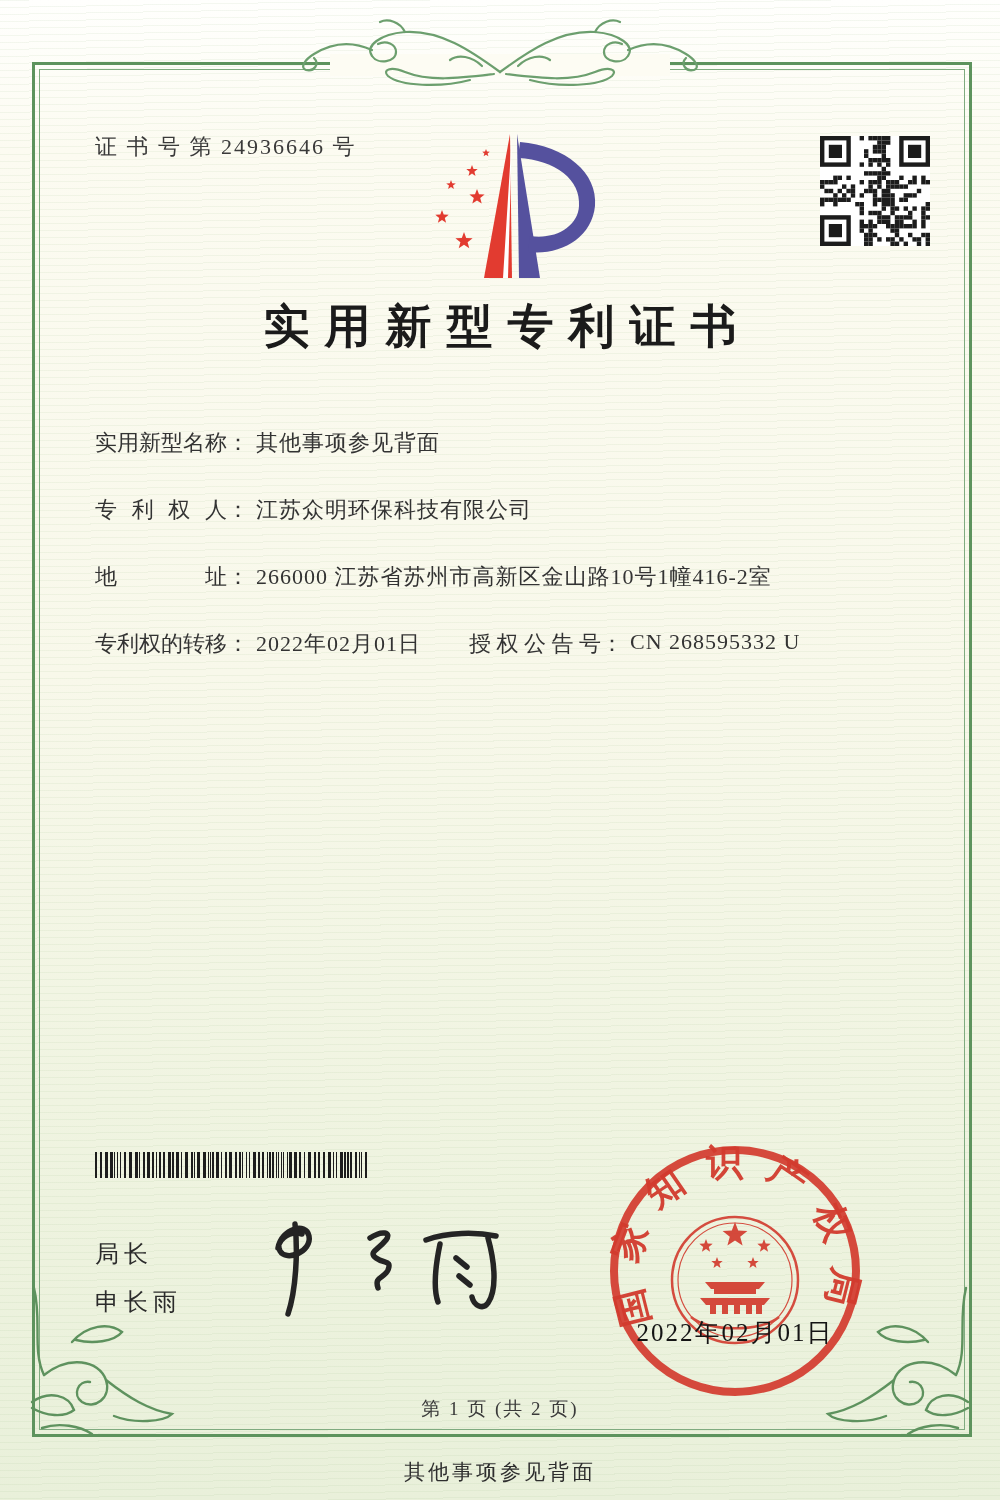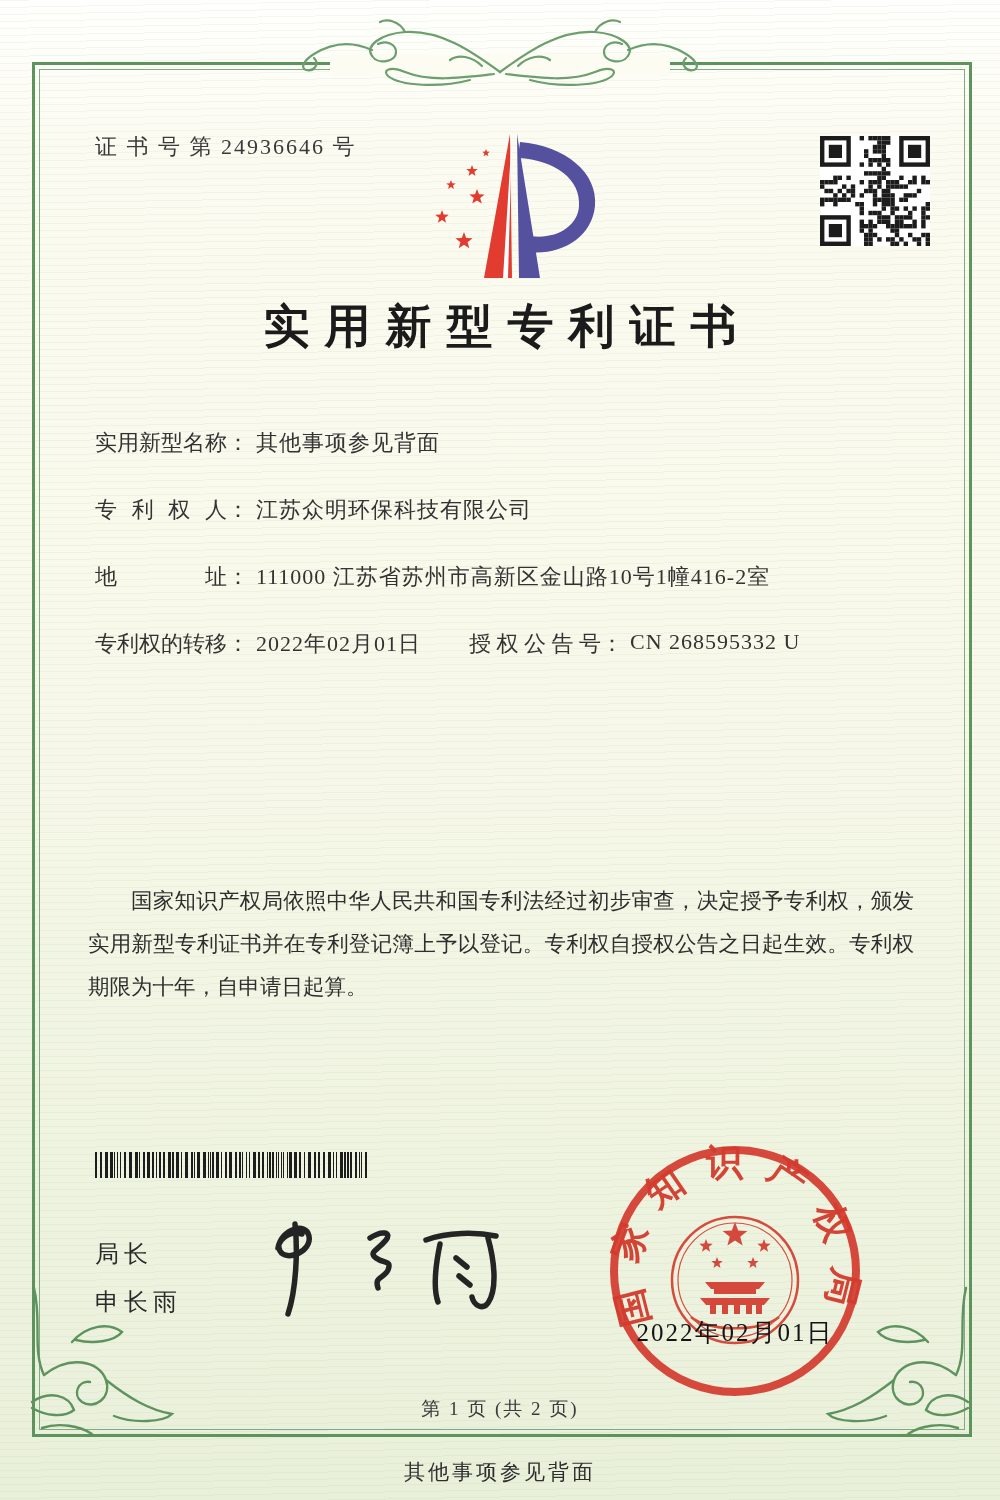--- a/index.html
+++ b/index.html
@@ -305,29 +305,28 @@
 <h1 class="title">实用新型专利证书</h1>
 
 <div class="fields">
   <div class="frow">
     <span class="flabel">实用新型名称</span><span class="fcolon">：</span><span class="fvalue">其他事项参见背面</span>
   </div>
   <div class="frow">
     <span class="flabel">专利权人</span><span class="fcolon">：</span><span class="fvalue">江苏众明环保科技有限公司</span>
   </div>
   <div class="frow">
-    <span class="flabel">地址</span><span class="fcolon">：</span><span class="fvalue">111000 江苏省苏州市高新区金山路10号1幢416-2室</span>
+    <span class="flabel">地址</span><span class="fcolon">：</span><span class="fvalue">266000 江苏省苏州市高新区金山路10号1幢416-2室</span>
   </div>
   <div class="frow">
     <span class="flabel">专利权的转移</span><span class="fcolon">：</span><span class="fvalue">2022年02月01日</span><span class="flabel second">授权公告号</span><span class="fcolon">：</span><span class="fvalue">CN 268595332 U</span>
   </div>
 </div>
 
 <div class="paras">
-  <p>国家知识产权局依照中华人民共和国专利法经过初步审查，决定授予专利权，颁发实用新型专利证书并在专利登记簿上予以登记。专利权自授权公告之日起生效。专利权期限为十年，自申请日起算。</p>
 </div>
 
 <div class="barcode"><span style="width: 2px; margin-right: 3px;"></span><span style="width: 2px; margin-right: 3px;"></span><span style="width: 3px; margin-right: 2px;"></span><span style="width: 3px; margin-right: 1px;"></span><span style="width: 1px; margin-right: 2px;"></span><span style="width: 1px; margin-right: 2px;"></span><span style="width: 1px; margin-right: 3px;"></span><span style="width: 2px; margin-right: 3px;"></span><span style="width: 3px; margin-right: 3px;"></span><span style="width: 3px; margin-right: 1px;"></span><span style="width: 1px; margin-right: 3px;"></span><span style="width: 2px; margin-right: 2px;"></span><span style="width: 3px; margin-right: 2px;"></span><span style="width: 2px; margin-right: 2px;"></span><span style="width: 1px; margin-right: 2px;"></span><span style="width: 2px; margin-right: 2px;"></span><span style="width: 2px; margin-right: 3px;"></span><span style="width: 3px; margin-right: 1px;"></span><span style="width: 2px; margin-right: 2px;"></span><span style="width: 3px; margin-right: 2px;"></span><span style="width: 1px; margin-right: 3px;"></span><span style="width: 3px; margin-right: 3px;"></span><span style="width: 2px; margin-right: 1px;"></span><span style="width: 1px; margin-right: 2px;"></span><span style="width: 3px; margin-right: 3px;"></span><span style="width: 3px; margin-right: 2px;"></span><span style="width: 1px; margin-right: 1px;"></span><span style="width: 1px; margin-right: 1px;"></span><span style="width: 2px; margin-right: 2px;"></span><span style="width: 3px; margin-right: 2px;"></span><span style="width: 1px; margin-right: 3px;"></span><span style="width: 2px; margin-right: 2px;"></span><span style="width: 3px; margin-right: 3px;"></span><span style="width: 2px; margin-right: 2px;"></span><span style="width: 2px; margin-right: 1px;"></span><span style="width: 1px; margin-right: 3px;"></span><span style="width: 1px; margin-right: 2px;"></span><span style="width: 1px; margin-right: 3px;"></span><span style="width: 3px; margin-right: 2px;"></span><span style="width: 2px; margin-right: 2px;"></span><span style="width: 2px; margin-right: 3px;"></span><span style="width: 1px; margin-right: 1px;"></span><span style="width: 2px; margin-right: 1px;"></span><span style="width: 2px; margin-right: 2px;"></span><span style="width: 1px; margin-right: 1px;"></span><span style="width: 1px; margin-right: 2px;"></span><span style="width: 1px; margin-right: 1px;"></span><span style="width: 1px; margin-right: 3px;"></span><span style="width: 1px; margin-right: 1px;"></span><span style="width: 3px; margin-right: 2px;"></span><span style="width: 3px; margin-right: 2px;"></span><span style="width: 2px; margin-right: 3px;"></span><span style="width: 1px; margin-right: 3px;"></span><span style="width: 3px; margin-right: 3px;"></span><span style="width: 2px; margin-right: 2px;"></span><span style="width: 2px; margin-right: 3px;"></span><span style="width: 2px; margin-right: 3px;"></span><span style="width: 3px; margin-right: 2px;"></span><span style="width: 1px; margin-right: 2px;"></span><span style="width: 1px; margin-right: 3px;"></span><span style="width: 3px; margin-right: 1px;"></span><span style="width: 2px; margin-right: 1px;"></span><span style="width: 2px; margin-right: 1px;"></span><span style="width: 2px; margin-right: 3px;"></span><span style="width: 2px; margin-right: 2px;"></span><span style="width: 1px; margin-right: 1px;"></span><span style="width: 1px; margin-right: 3px;"></span><span style="width: 2px; margin-right: 2px;"></span></div>
 
 <div class="signer">
   <div>局长</div>
   <div>申长雨</div>
 </div>
 
 <svg class="signature" width="270" height="118" viewBox="0 0 270 118" fill="none" stroke="#242424" stroke-width="5.5" stroke-linecap="round" stroke-linejoin="round">

